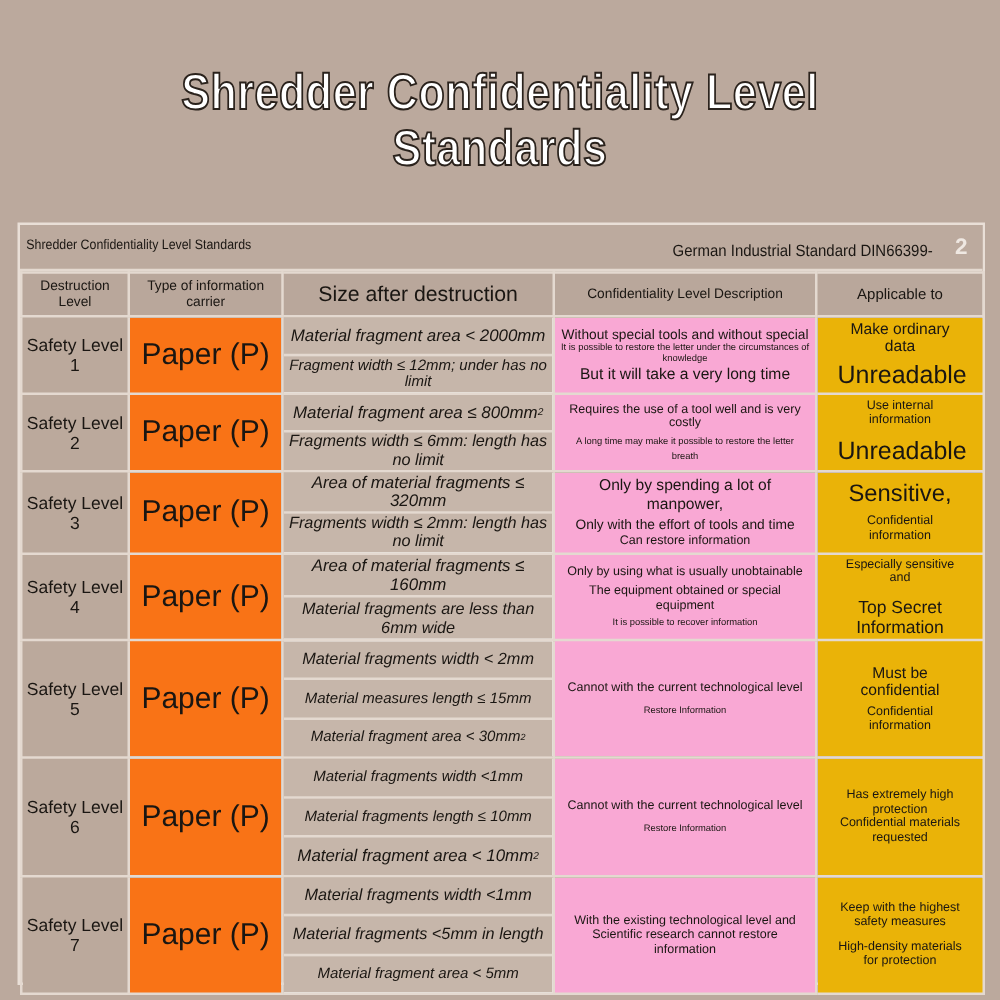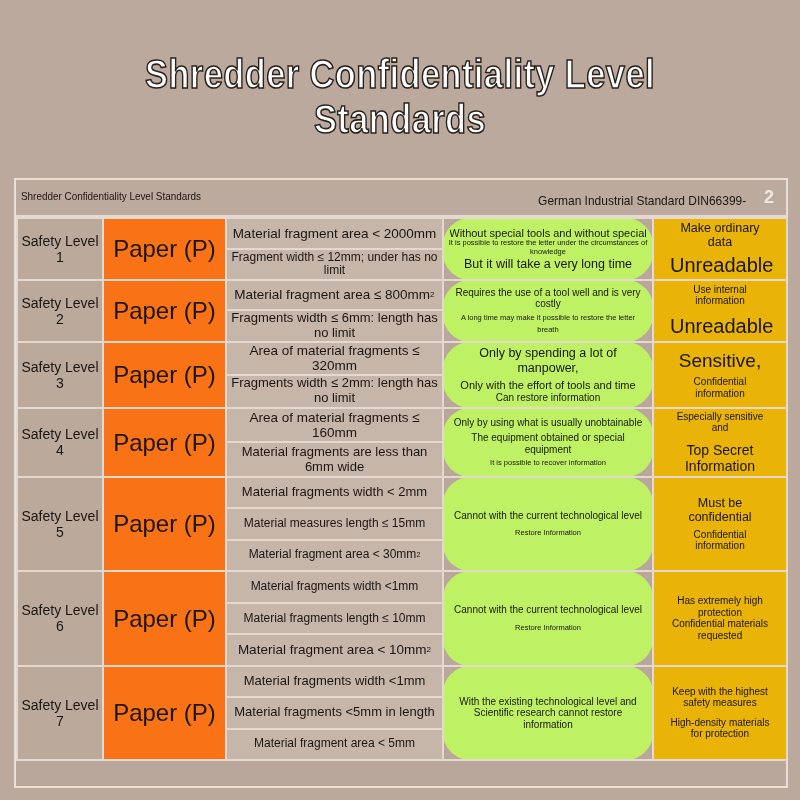--- a/index.html
+++ b/index.html
@@ -53,32 +53,32 @@
     font-weight: normal;
     line-height: 1.15;
     overflow: hidden;
   }
   .hdr th { height: 35px; }
   .h-small { font-size: 11px; }
   .h-large { font-size: 17px; }
   .h-mid { font-size: 12px; }
   .level-cell { font-size: 14px; background: #bba99c; margin-top: 12px; }
   .carrier-cell { font-size: 24px; background: #f97316; }
-  .size-cell { padding: 0; background: #ffffff; }
+  .size-cell { padding: 0; background: #ffffff; font-style: italic; }
   .size-stack { display: flex; flex-direction: column; height: 100%; }
   .size-line {
     flex: 1; display: flex; align-items: center; justify-content: center;
     border-bottom: 2px solid #e4d9d0;
     font-size: 12px;
     background: #c6b6aa;
   }
   .size-line:last-child { border-bottom: none; }
   .size-line.big { font-size: 13.5px; }
   .size-line.sm { font-size: 13px; }
-  .desc-cell { background: #bef264; padding: 2px 4px; border-radius: 27px; }
+  .desc-cell { background: #f9a8d4; padding: 2px 4px; }
   .desc-line { display: block; }
   .fs9 { font-size: 10px; }
   .fs7 { font-size: 7.5px; }
   .fs10 { font-size: 10px; }
   .fs11 { font-size: 11px; }
   .fs12 { font-size: 12.5px; }
   .fs14 { font-size: 14px; }
   .fs18 { font-size: 20px; }
   .fs19 { font-size: 19px; }
   .app-cell { background: #eab308; padding: 2px 16px; }
@@ -100,20 +100,27 @@
 
   <table class="grid">
     <colgroup>
       <col style="width:86px">
         <col style="width:123px">
         <col style="width:217px">
         <col style="width:210px">
         <col style="width:134px">
     </colgroup>
     <tbody>
+        <tr class="hdr">
+      <th class="h-small">Destruction Level</th>
+      <th class="h-small">Type of information carrier</th>
+      <th class="h-large">Size after destruction</th>
+      <th class="h-small">Confidentiality Level Description</th>
+      <th class="h-mid">Applicable to</th>
+    </tr>
 
     <tr style="height:60px">
       <td class="level-cell">Safety Level 1</td>
       <td class="carrier-cell">Paper (P)</td>
       <td class="size-cell" style="height:60px">
         <div class="size-stack">
           <div class="size-line big">Material fragment area &lt; 2000mm</div>
           <div class="size-line">Fragment width ≤ 12mm; under has no limit</div>
         </div>
       </td>

